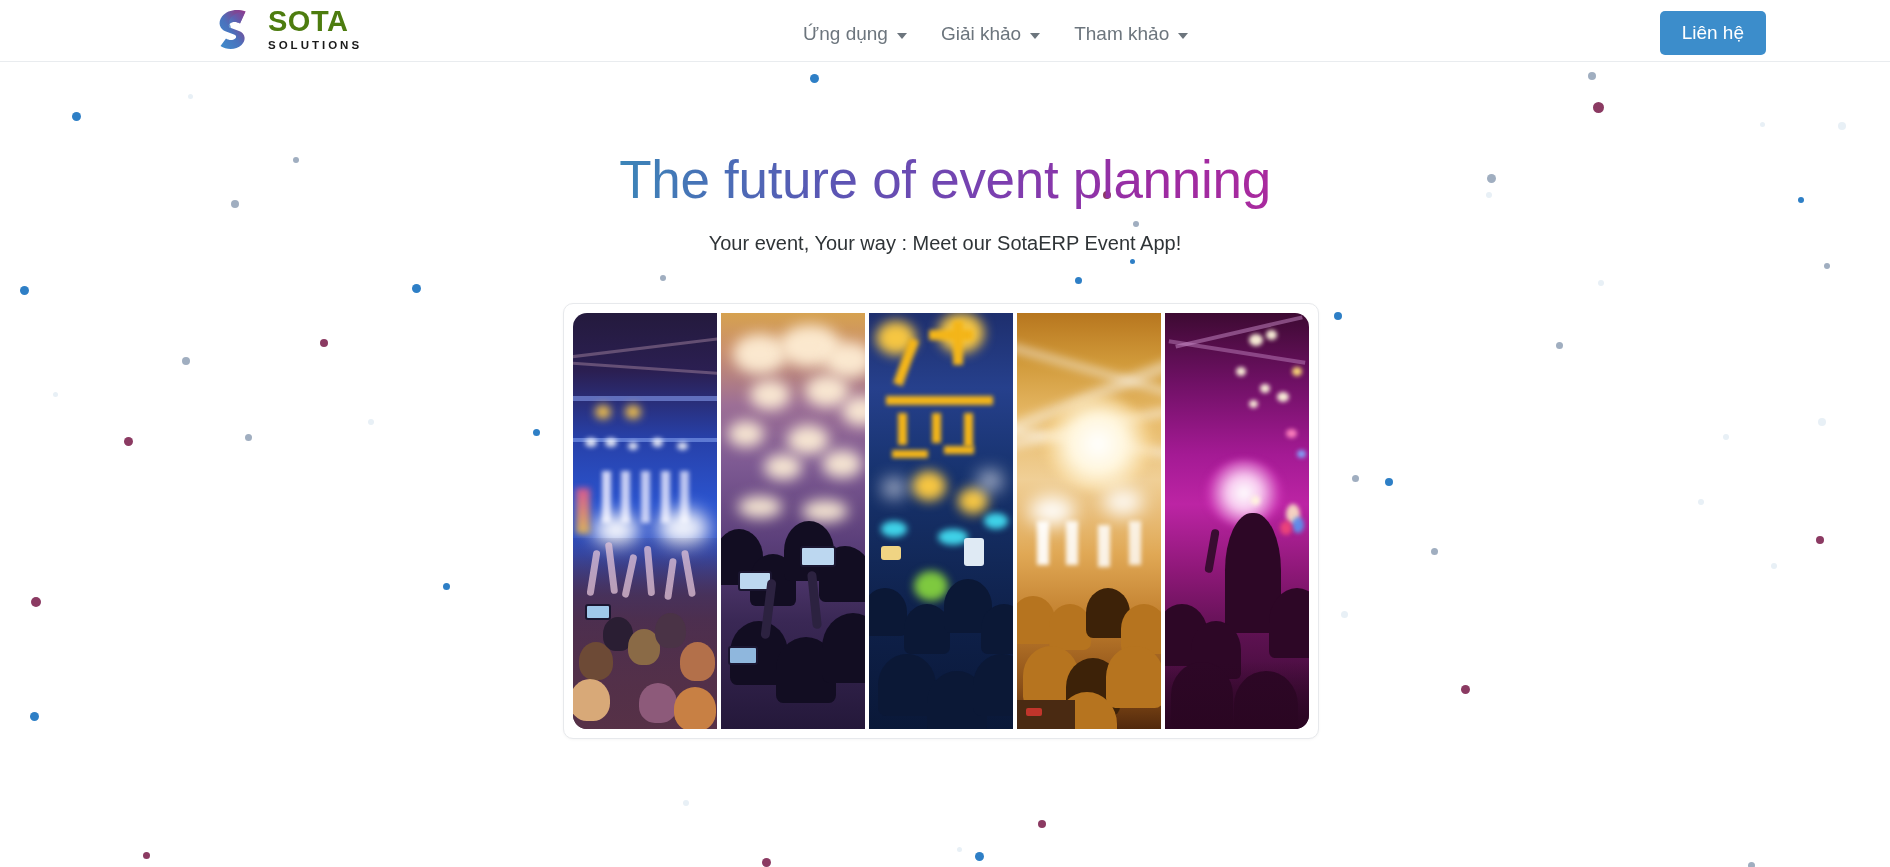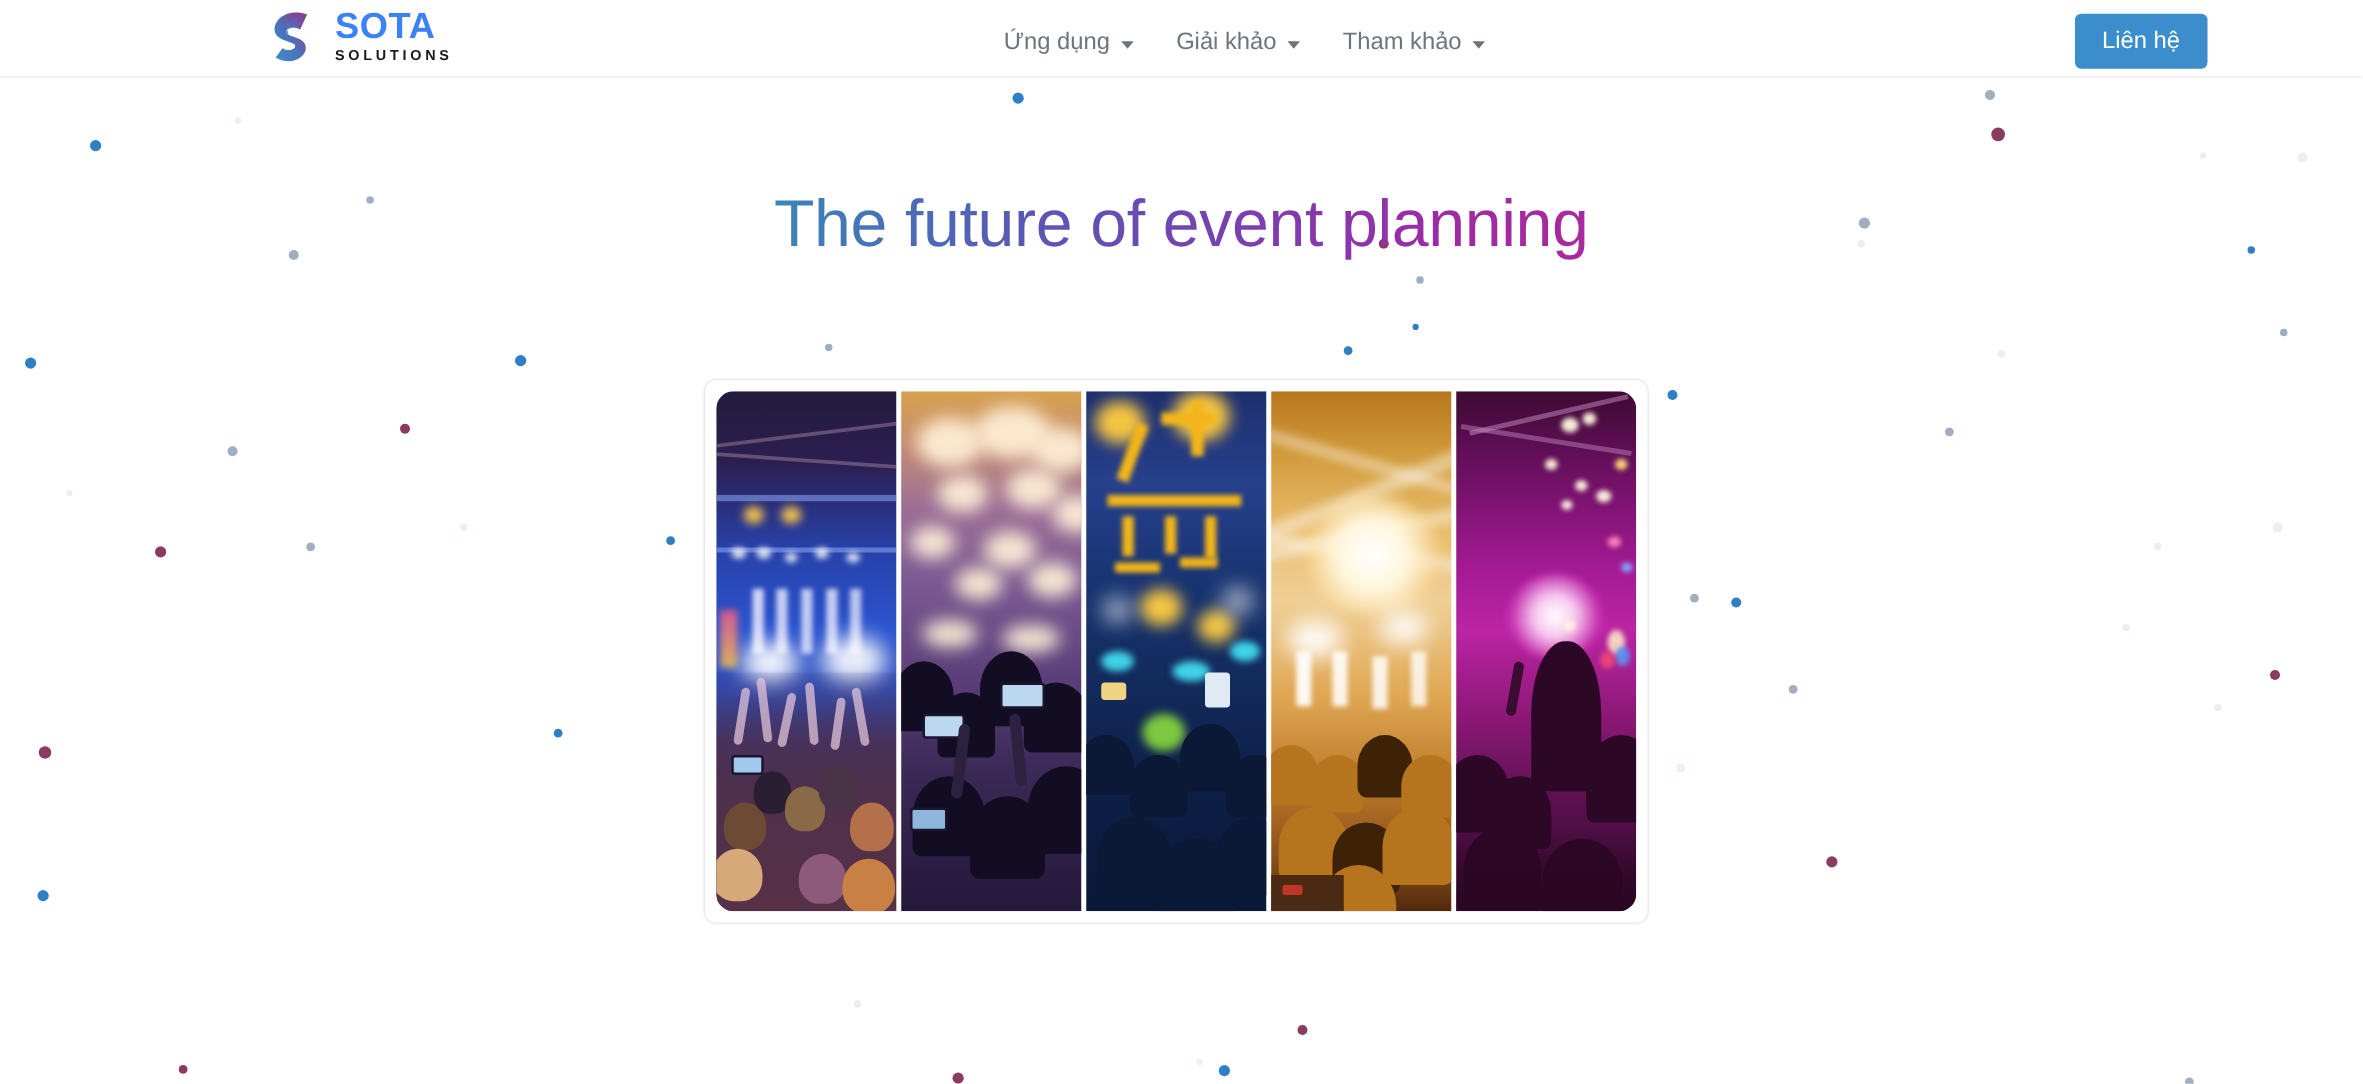--- a/index.html
+++ b/index.html
@@ -50,21 +50,21 @@
     display: flex;
     flex-direction: column;
     justify-content: center;
     line-height: 1;
   }
 
   .brand-name {
     font-size: 29px;
     font-weight: bold;
     letter-spacing: 0.5px;
-    color: #3b82f6;
+    color: #4d7c0f;
     line-height: 1;
     font-family: "Liberation Sans", "DejaVu Sans", sans-serif;
   }
 
   .brand-sub {
     font-size: 11.5px;
     font-weight: bold;
     letter-spacing: 3.0px;
     color: #1a1a1a;
     margin-top: 4px;
@@ -357,20 +357,21 @@
       <span class="dot" style="left: 143px; top: 790px; width: 7px; height: 7px; background: rgb(139, 58, 98);"></span>
       <span class="dot" style="left: 762px; top: 796px; width: 9px; height: 9px; background: rgb(139, 58, 98);"></span>
       <span class="dot" style="left: 957px; top: 785px; width: 5px; height: 5px; background: rgb(232, 240, 246);"></span>
       <span class="dot" style="left: 1748px; top: 800px; width: 7px; height: 7px; background: rgb(160, 174, 192);"></span>
       <span class="dot" style="left: 53px; top: 330px; width: 5px; height: 5px; background: rgb(232, 240, 246);"></span>
       <span class="dot" style="left: 1264px; top: 339px; width: 6px; height: 6px; background: rgb(46, 127, 198);"></span>
     </div>
 
   <div class="hero-content">
     <h1 class="hero-title">The future of event planning</h1>
+    <div class="hero-sub">Your event, Your way : Meet our SotaERP Event App!</div>
   </div>
 
   <div class="collage-card">
     <div class="collage">
 
       <div class="panel p1">
         <div class="layer">
           <div class="truss" style="left:-8%;top:8%;width:120%;transform:rotate(-7deg);"></div>
           <div class="truss" style="left:-8%;top:13%;width:120%;transform:rotate(4deg);"></div>
           <div class="truss" style="left:-10%;top:20%;width:130%;height:5px;background:rgba(120,140,220,.7);"></div>

